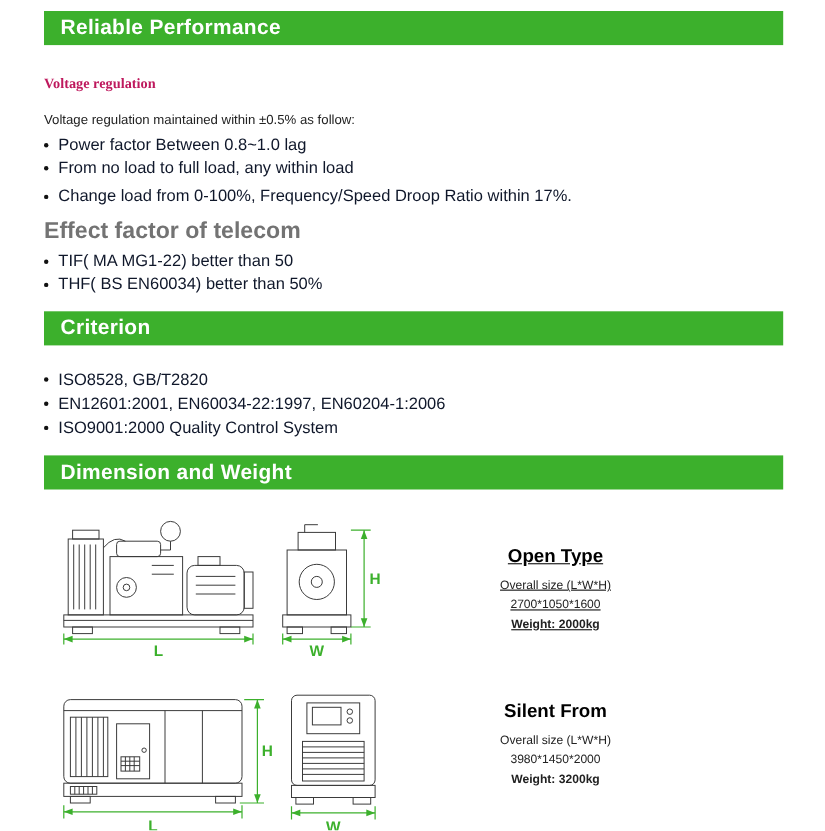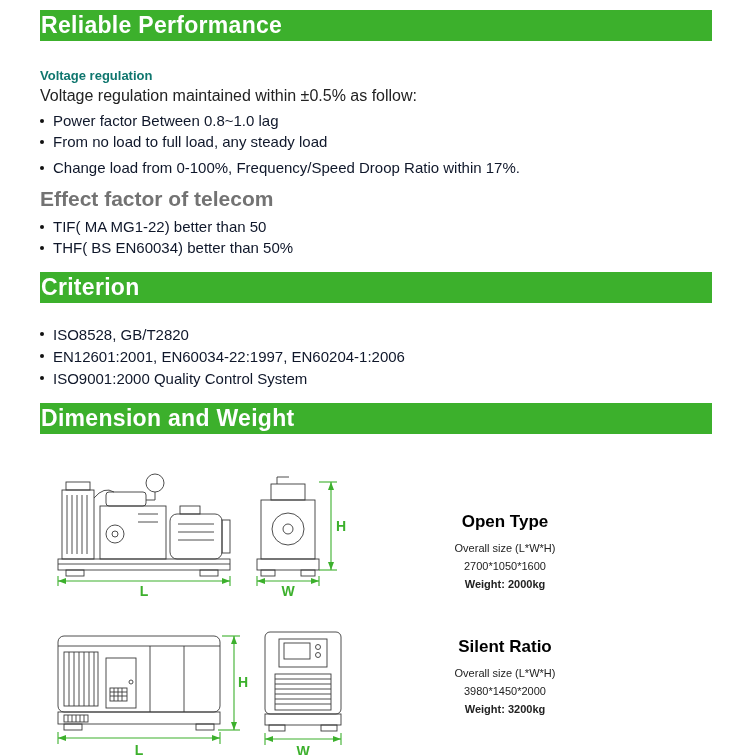--- a/index.html
+++ b/index.html
@@ -11,39 +11,40 @@
     background: #ffffff;
     font-family: "Liberation Sans", sans-serif;
     color: #111;
     overflow: hidden;
   }
   .banner {
     margin: 10px 38px 0 40px;
     height: 31px;
     background: #3cb02c;
     color: #ffffff;
-    font-size: 23px;
+    font-size: 19px;
     font-weight: bold;
     line-height: 31px;
-    padding-left: 1px;
+    padding-left: 15px;
     letter-spacing: 0.3px;
   }
   .banner.mt14 { margin-top: 14px; }
   .content { padding-left: 40px; padding-right: 40px; }
   .subhead {
     font-size: 13px;
     font-weight: bold;
-    color: #0f766e;
+    color: #be185d;
     margin-top: 27px;
+    font-family: Liberation Serif, serif;
   }
   .subhead.tight { margin-top: 8px; }
   .intro {
-    font-size: 16px;
+    font-size: 12px;
     color: #222;
-    margin-top: 4px;
+    margin-top: 18px;
   }
   .bullets { margin-top: 5px; }
   .bullets.crit { margin-top: 20px; }
   .bullet {
     display: flex;
     align-items: center;
     height: 21px;
     font-size: 15px;
     color: #0f172a;
   }
@@ -88,21 +89,21 @@
     <div class="subhead">Voltage regulation</div>
     <div class="intro">Voltage regulation maintained within ±0.5% as follow:</div>
 
     <div class="bullets">
       <div class="bullet">
         <span class="dot"></span>
         <span>Power factor Between 0.8~1.0 lag</span>
       </div>
       <div class="bullet">
         <span class="dot"></span>
-        <span>From no load to full load, any steady load</span>
+        <span>From no load to full load, any within load</span>
       </div>
     </div>
 
     <div class="bullets">
       <div class="bullet">
         <span class="dot"></span>
         <span>Change load from 0-100%, Frequency/Speed Droop Ratio within 17%.</span>
       </div>
     </div>
 
@@ -192,21 +193,21 @@
     <polygon class="da" points="86,108 83,100 89,100"></polygon>
     <text class="dim-label" x="96" y="69" text-anchor="middle">H</text>
     <line class="dl" x1="12" y1="114" x2="12" y2="124"></line>
     <line class="dl" x1="74" y1="114" x2="74" y2="124"></line>
     <line class="dl" x1="12" y1="119" x2="74" y2="119"></line>
     <polygon class="da" points="12,119 20,116 20,122"></polygon>
     <polygon class="da" points="74,119 66,116 66,122"></polygon>
     <text class="dim-label" x="43" y="134" text-anchor="middle">W</text>
   </svg>
 
-  <div class="spec" style="left:415px; top:512px;">
+  <div class="spec" style="left:415px; top:496px;text-decoration:underline;">
     <div class="spec-title">Open Type</div>
     <div class="spec-line">Overall size (L*W*H)</div>
     <div class="spec-line">2700*1050*1600</div>
     <div class="spec-line spec-weight">Weight: 2000kg</div>
   </div>
 
   <svg class="drawing" style="left:50px; top:624px;" width="200" height="136" viewBox="0 0 200 136">
     <g class="art">
       <rect x="8" y="12" width="162" height="76" rx="6"></rect>
       <line x1="8" y1="22" x2="170" y2="22"></line>
@@ -253,19 +254,19 @@
     </g>
     <line class="dl" x1="10" y1="109" x2="10" y2="121"></line>
     <line class="dl" x1="86" y1="109" x2="86" y2="121"></line>
     <line class="dl" x1="10" y1="115" x2="86" y2="115"></line>
     <polygon class="da" points="10,115 18,112 18,118"></polygon>
     <polygon class="da" points="86,115 78,112 78,118"></polygon>
     <text class="dim-label" x="48" y="132" text-anchor="middle">W</text>
   </svg>
 
   <div class="spec" style="left:415px; top:637px;">
-    <div class="spec-title">Silent Ratio</div>
+    <div class="spec-title">Silent From</div>
     <div class="spec-line">Overall size (L*W*H)</div>
     <div class="spec-line">3980*1450*2000</div>
     <div class="spec-line spec-weight">Weight: 3200kg</div>
   </div>
 
 </div>
 
 </body></html>

